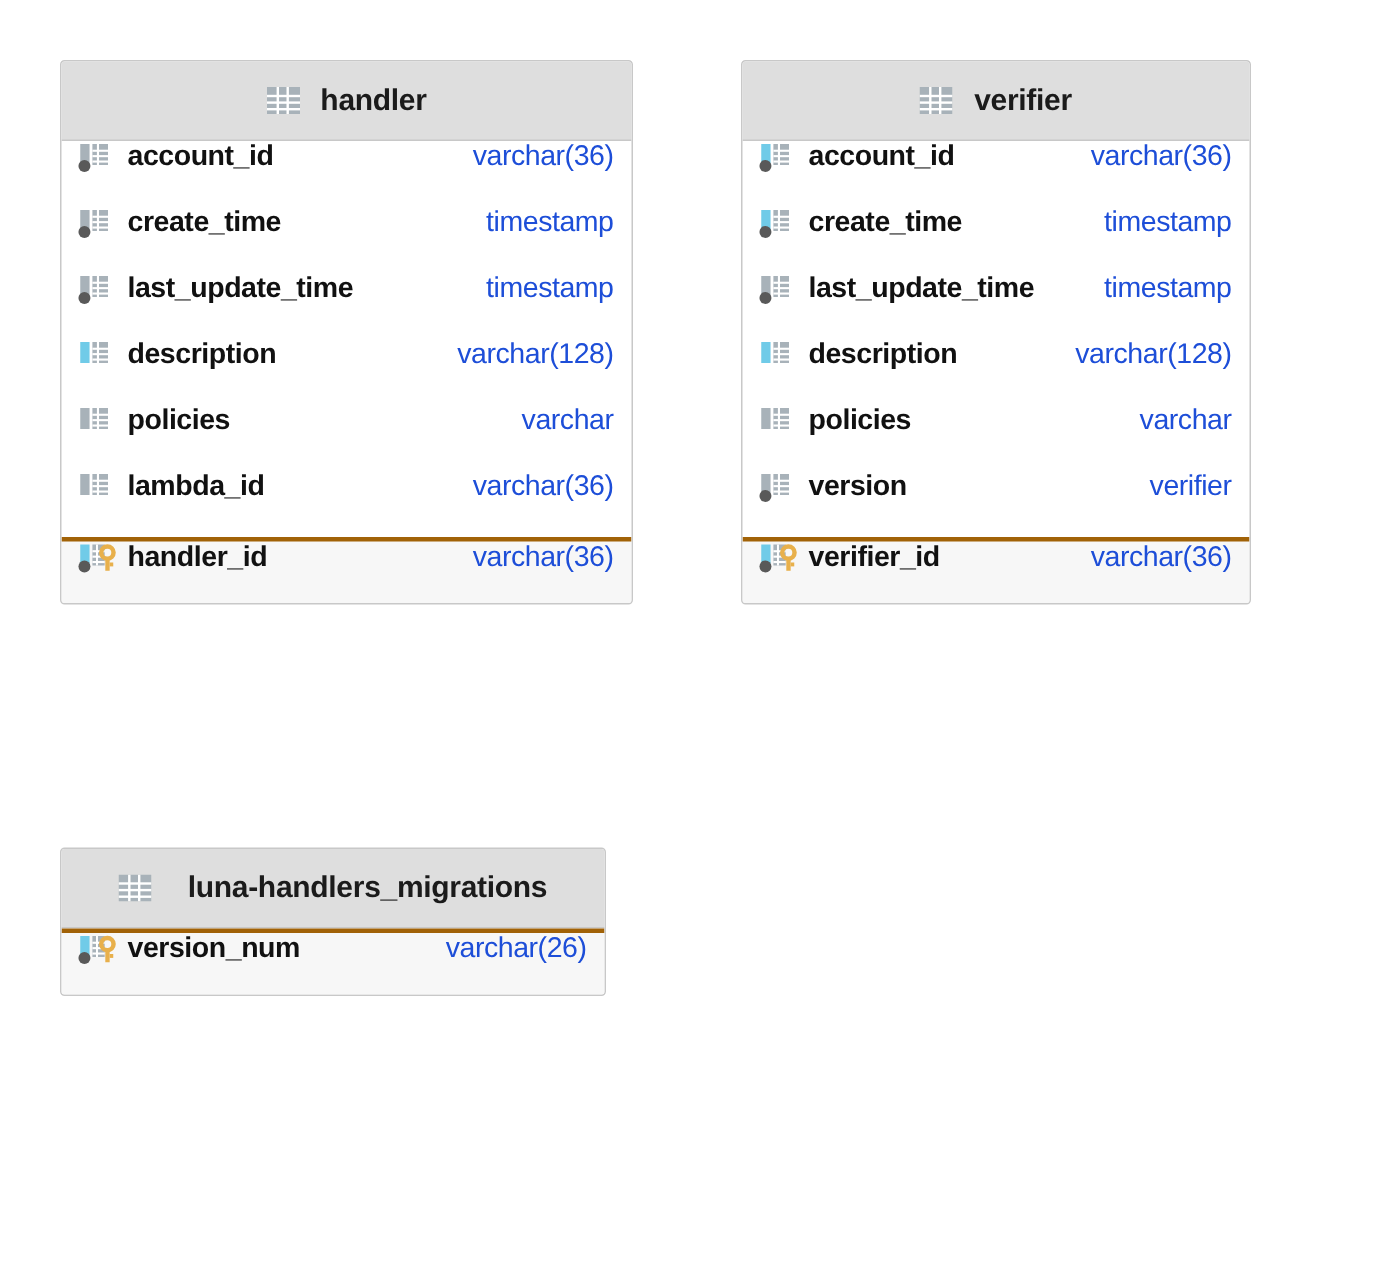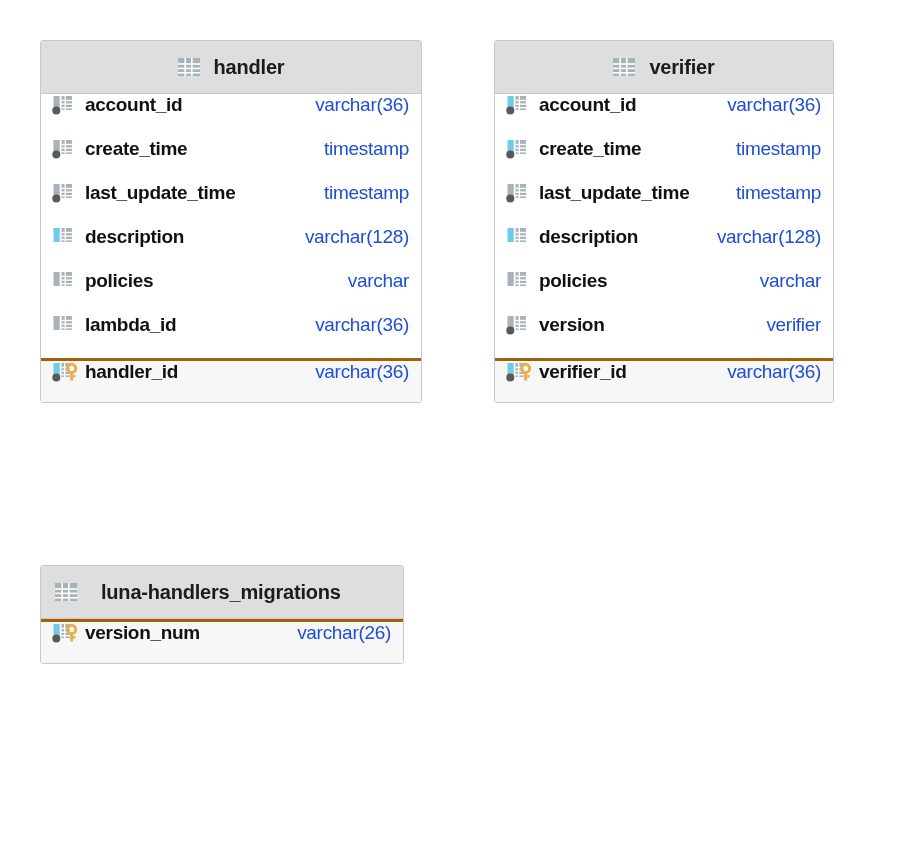--- a/index.html
+++ b/index.html
@@ -36,21 +36,21 @@
   .table-header {
     background: #dedede;
     border-bottom: 1px solid #c8c8c8;
     height: 53px;
     display: flex;
     align-items: center;
     box-sizing: border-box;
     padding: 0 14px;
   }
   .table-header.center { justify-content: center; }
-  .table-header.left   { justify-content: flex-start; gap: 10px; }
+  .table-header.left   { justify-content: center; gap: 10px; }
 
   .table-title {
     font-size: 20px;
     font-weight: bold;
     color: #1b1b1b;
     letter-spacing: -0.2px;
     white-space: nowrap;
   }
 
   

